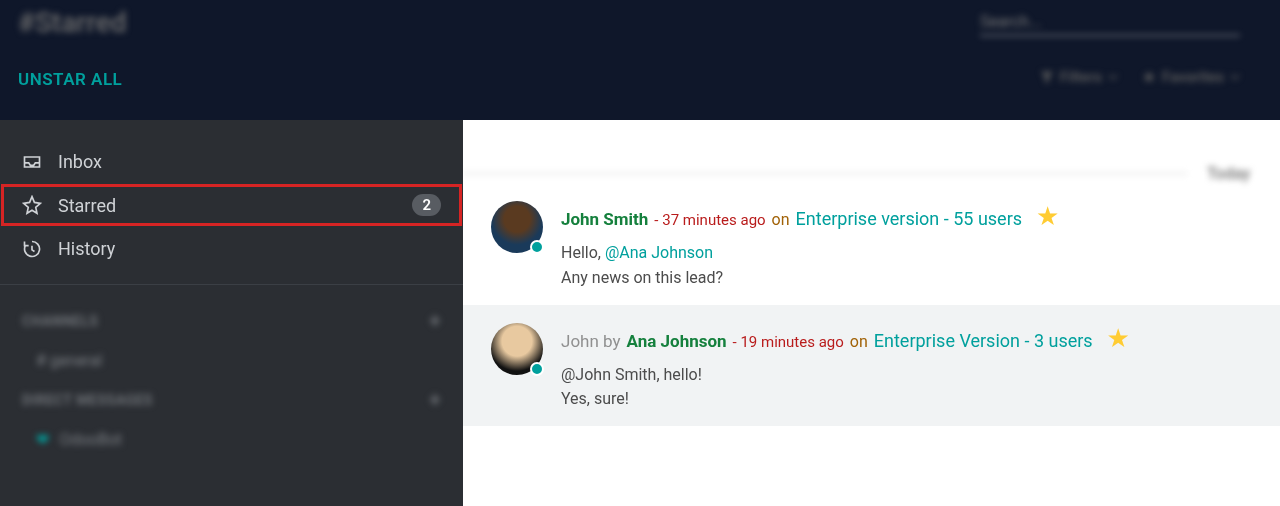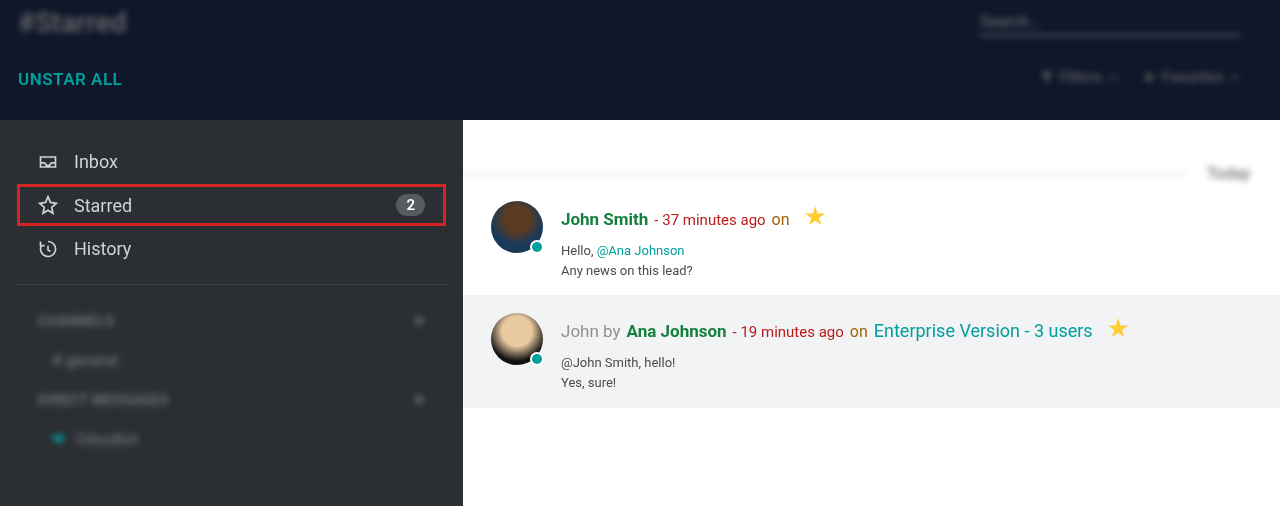--- a/index.html
+++ b/index.html
@@ -5,21 +5,21 @@
 *{margin:0;padding:0;box-sizing:border-box;font-family:-apple-system,BlinkMacSystemFont,"Segoe UI",Roboto,sans-serif}
 body{background:#fff;width:1280px;height:506px;overflow:hidden;position:relative}
 .top-header{height:120px;background:#0f172a;position:relative;padding:0 18px}
 .top-header .blur{filter:blur(3px)}
 .page-title{font-size:28px;font-weight:500;color:#6c6c6c;padding-top:6px}
 .unstar-btn{color:#00a09d;font-weight:600;font-size:17px;letter-spacing:.5px;margin-top:30px;display:inline-block;cursor:pointer}
 .search-input{position:absolute;top:8px;right:40px;width:260px;border:0;border-bottom:1px solid #bbb;font-size:16px;color:#999;padding:4px 0;background:transparent}
 .filter-bar{position:absolute;right:40px;top:68px;display:flex;gap:24px;color:#5c5c5c;font-weight:600;font-size:15px}
 .filter-item{display:inline-flex;align-items:center;gap:6px}
 .layout{display:flex;height:386px}
-.sidebar{width:463px;background:#2b2e33;color:#cfd2d6;padding:20px 16px;font-size:18px;position:relative}
+.sidebar{width:463px;background:#2b2e33;color:#cfd2d6;padding:20px 0;font-size:18px;position:relative}
 .sb-item{display:flex;align-items:center;justify-content:space-between;padding:11px 22px;cursor:pointer}
 .sb-item-left{display:flex;align-items:center;gap:16px}
 .sb-item.active{outline:3px solid #d62424;outline-offset:-4px}
 .sb-icon{width:20px;height:20px;fill:#cfd2d6;flex-shrink:0}
 .badge{background:#585c62;color:#fff;border-radius:14px;padding:2px 10px;font-size:15px;font-weight:600}
 .sb-divider{border:0;border-top:1px solid #3b3f45;margin:14px 0}
 .sb-section{padding:10px 22px;font-size:14px;font-weight:700;color:#6e7277;display:flex;align-items:center;justify-content:space-between;letter-spacing:.5px}
 .sb-sub{padding:8px 36px;font-size:16px;color:#7a7e83;display:flex;align-items:center;gap:10px}
 .sidebar .blur{filter:blur(3px)}
 .plus-btn{font-size:20px;color:#6e7277;cursor:pointer}
@@ -32,21 +32,21 @@
 .avatar{width:52px;height:52px;border-radius:50%;background:#d0c4a8;position:relative;flex-shrink:0}
 .avatar .presence{width:14px;height:14px;border-radius:50%;background:#00a09d;position:absolute;bottom:-1px;right:-1px;border:2px solid #fff}
 .msg-body{flex:1}
 .msg-header{display:flex;align-items:baseline;gap:6px;flex-wrap:wrap;font-size:17px}
 .author{font-weight:700;color:#15803d}
 .note-prefix{color:#909090;font-size:17px}
 .meta{color:#b91c1c;font-size:15px}
 .on{color:#a16207;font-size:16px}
 .link{color:#00a09d;font-size:18px;cursor:pointer}
 .star{color:#ffcc33;font-size:26px;margin-left:8px;cursor:pointer}
-.msg-content{margin-top:10px;font-size:13px;color:#4c4c4c;line-height:1.55}
+.msg-content{margin-top:10px;font-size:16px;color:#4c4c4c;line-height:1.55}
 .mention{color:#00a09d}
 .avatar.a1{background:radial-gradient(circle at 50% 35%,#5a3a20 0,#5a3a20 30%,#1a3a5a 60%,#1a3a5a 100%)}
 .avatar.a2{background:radial-gradient(circle at 50% 35%,#e8c9a0 0,#e8c9a0 35%,#111 70%,#111 100%)}
 </style>
 </head>
 <body>
 
 <div class="top-header">
   <div class="blur">
     <div class="page-title">#Starred</div>
@@ -130,20 +130,21 @@
 
     <div class="msg">
       <div class="avatar a1">
         <div class="presence"></div>
       </div>
       <div class="msg-body">
         <div class="msg-header">
           <span class="author">John Smith</span>
           <span class="meta">- 37 minutes ago</span>
           <span class="on">on</span>
+          <span class="link">Enterprise version - 55 users</span>
           <span class="star">★</span>
         </div>
         <div class="msg-content">
           <span>Hello, </span><span class="mention">@Ana Johnson</span><br>
           <span>Any news on this lead?</span>
         </div>
       </div>
     </div>
 
     <div class="msg highlight">

